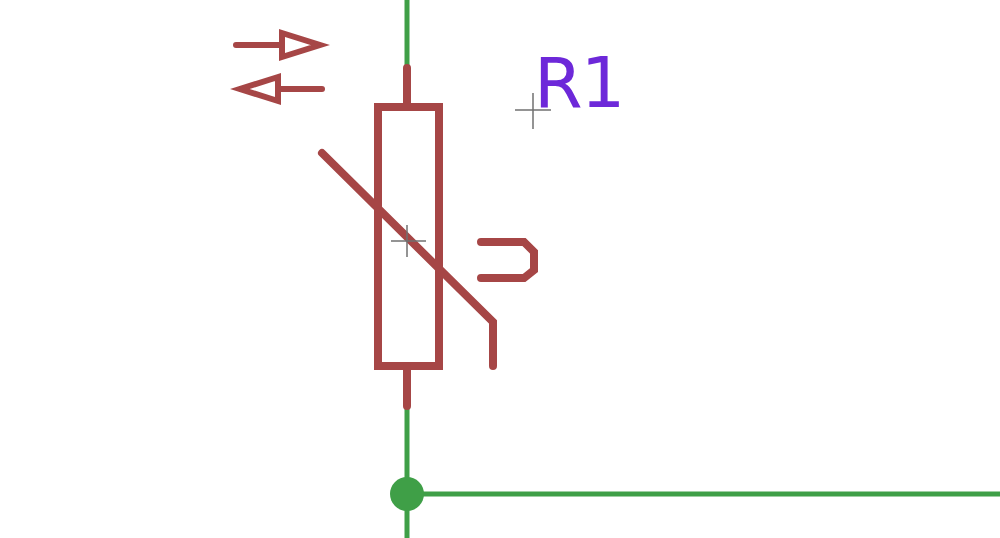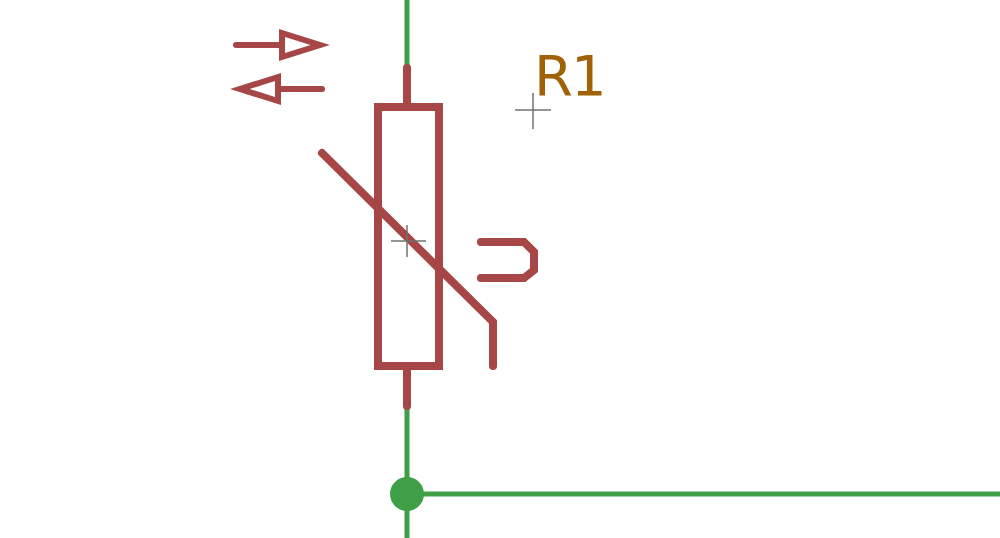--- a/index.html
+++ b/index.html
@@ -1,18 +1,18 @@
 <!DOCTYPE html>
 <html><head>
 <meta charset="utf-8">
 <style>
   html, body { margin:0; padding:0; background:#ffffff; }
   body { width:1000px; height:538px; overflow:hidden; position:relative; font-family:"Liberation Sans", sans-serif; }
   #canvas { position:absolute; left:0; top:0; width:1000px; height:538px; }
-  .label { position:absolute; font-family:"DejaVu Sans", sans-serif; color:#a16207; font-size:56px; line-height:1; letter-spacing:-2px; }
+  .label { position:absolute; font-family:"DejaVu Sans", sans-serif; color:#6d28d9; font-size:70px; line-height:1; letter-spacing:-2px; }
 </style>
 </head>
 <body>
 
 <svg id="canvas" viewBox="0 0 1000 538" xmlns="http://www.w3.org/2000/svg">
 
   <g stroke="#3f9f47" stroke-width="5" fill="none">
     <line x1="407" y1="0" x2="407" y2="68"></line>
     <line x1="407" y1="408" x2="407" y2="538"></line>
     <line x1="407" y1="494" x2="1000" y2="494"></line>

